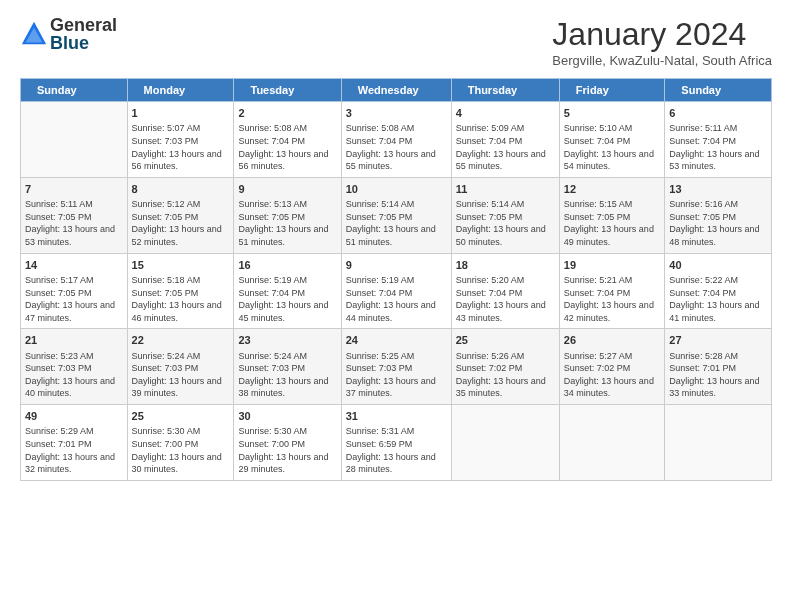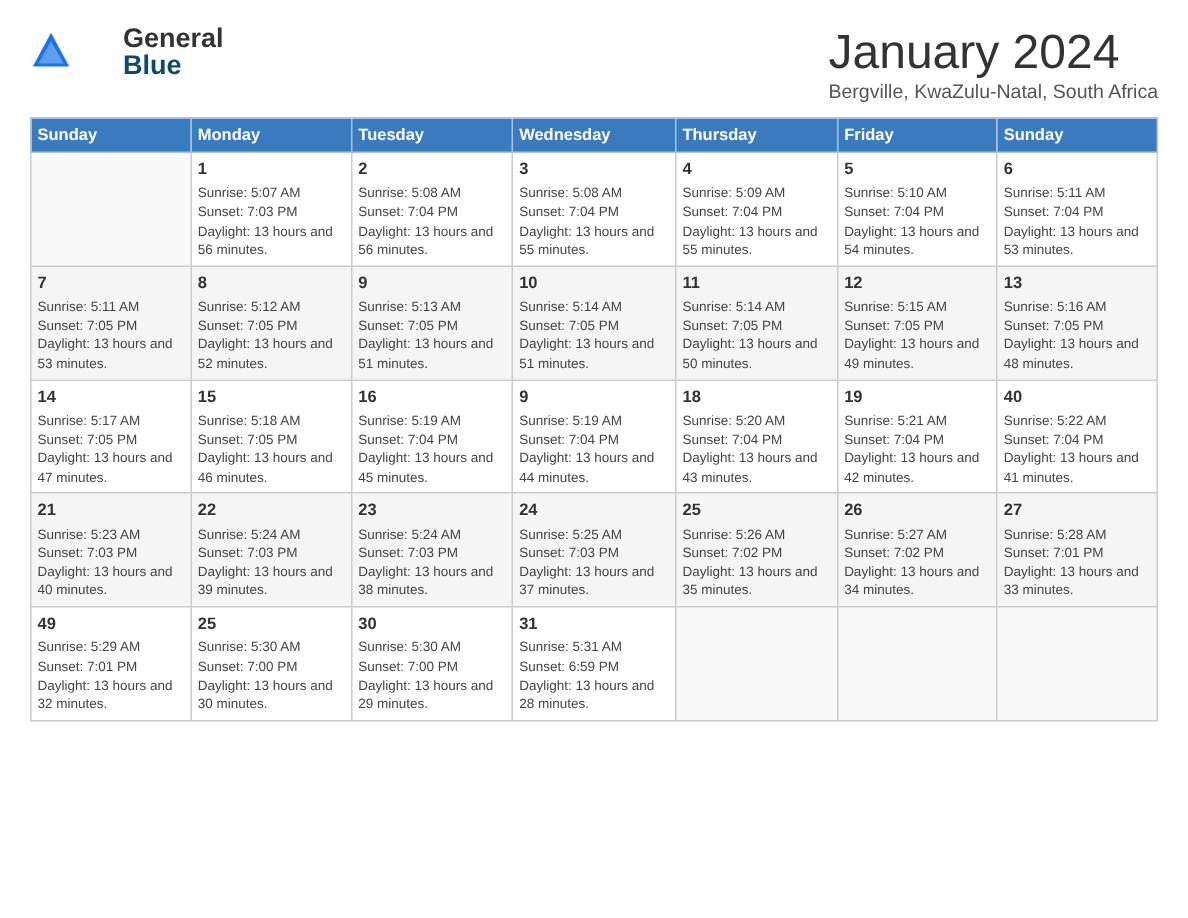--- a/index.html
+++ b/index.html
@@ -18,21 +18,20 @@
     }
     .header {
       display: flex;
       justify-content: space-between;
       align-items: flex-start;
       margin-bottom: 10px;
     }
     .logo {
       display: flex;
       align-items: center;
-      gap: 32px;
     }
     .logo-text {
       display: flex;
       flex-direction: column;
       line-height: 1;
     }
     .logo-general {
       font-size: 18px;
       font-weight: bold;
       color: #333;
@@ -59,21 +58,21 @@
       color: #555;
     }
     table {
       width: 100%;
       border-collapse: collapse;
       font-size: 10px;
     }
     thead tr th {
       background-color: #3a7abf;
       color: #fff;
-      padding: 5px 4px;
+      padding: 5px 16px;
       text-align: left;
       font-size: 11px;
       font-weight: bold;
       border: 1px solid #aac4e0;
     }
     tbody tr td {
       vertical-align: top;
       padding: 4px 4px;
       border: 1px solid #ccc;
       width: 113px;

